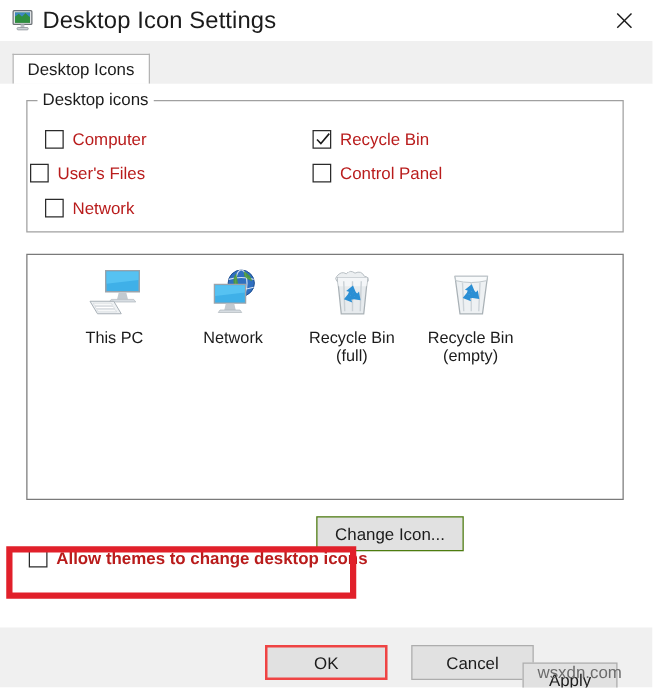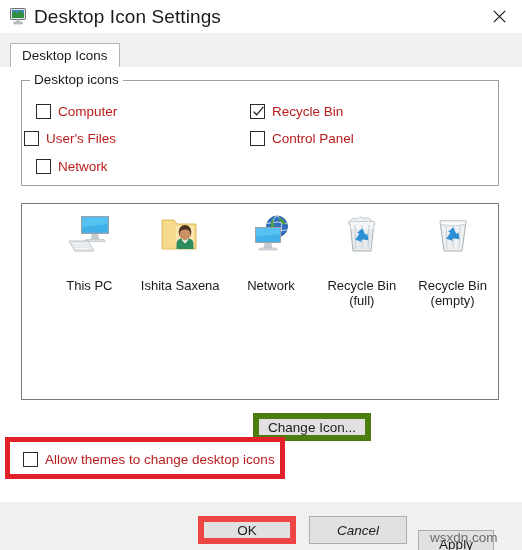--- a/index.html
+++ b/index.html
@@ -164,52 +164,53 @@
     align-items: center;
     cursor: default;
   }
   .icon-art {
     width: 48px; height: 48px;
     display: flex;
     align-items: center;
     justify-content: center;
   }
   .icon-label {
-    margin-top: 20px;
+    margin-top: 4px;
     font-size: 13px;
     color: #1b1b1b;
     text-align: center;
     line-height: 15px;
     white-space: pre-line;
   }
 
   
   .gbtn {
     position: absolute;
     background: #e1e1e1;
-    border: 6px solid #4d7c0f;
+    border: 1px solid #4d7c0f;
     box-sizing: border-box;
     display: flex;
     align-items: center;
     justify-content: center;
     font-size: 13.5px;
     color: #1b1b1b;
     white-space: nowrap;
     cursor: default;
   }
   #btn-change-icon { left: 253px; top: 346px; width: 118px; height: 28px; }
   #btn-restore-default { left: 382px; top: 346px; width: 118px; height: 28px; }
 
   
   #allow-themes-row {
     position: absolute;
-    left: 23px; top: 385px;
+    left: 23px; top: 372px;
     display: flex;
     align-items: flex-end;
     cursor: default;
+    font-weight: bold;
   }
 
   
   #red-highlight {
     position: absolute;
     left: 5px; top: 437px;
     width: 280px; height: 42px;
     border: 5px solid #e1202a;
     box-sizing: border-box;
     pointer-events: none;
@@ -229,24 +230,24 @@
     box-sizing: border-box;
     display: flex;
     align-items: center;
     justify-content: center;
     font-size: 13.5px;
     color: #1b1b1b;
     white-space: nowrap;
     cursor: default;
   }
   #btn-ok {
-    left: 198px; top: 14px; width: 98px; height: 28px;
-    border: 6px solid #ef4444;
-  }
-  #btn-cancel { left: 309px; top: 14px; width: 98px; height: 28px; font-style: italic; }
+    left: 212px; top: 14px; width: 98px; height: 28px;
+    border: 2px solid #ef4444;
+  }
+  #btn-cancel { left: 329px; top: 14px; width: 98px; height: 28px; }
   #btn-apply  { left: 418px; top: 28px; width: 76px; height: 28px; }
 
   
   #watermark {
     position: absolute;
     left: 430px; top: 530px;
     font-size: 13.5px;
     color: #6b6b6b;
     white-space: nowrap;
     pointer-events: none;
@@ -337,37 +338,20 @@
                 <path d="M3 28 L22 28 L28 38 L9 38 Z" fill="#eef1f3" stroke="#a8b0b7" stroke-width="0.8"></path>
                 <path d="M5.6 29.6 L20 29.6 L21 31.2 L6.6 31.2 Z" fill="#ffffff" stroke="#c2c9ce" stroke-width="0.4"></path>
                 <path d="M7 32.2 L21.6 32.2 L22.6 33.8 L8 33.8 Z" fill="#ffffff" stroke="#c2c9ce" stroke-width="0.4"></path>
                 <path d="M8.4 34.8 L23.2 34.8 L24.2 36.4 L9.4 36.4 Z" fill="#ffffff" stroke="#c2c9ce" stroke-width="0.4"></path>
               </g>
             </svg>
           </div>
           <div class="icon-label">This PC</div>
         </div>
 
-        <div class="icon-cell">
-          <div class="icon-art">
-            <svg width="44" height="42" viewBox="0 0 44 42">
-              <path d="M4 7 L16 7 L19 11 L38 11 L38 36 L4 36 Z" fill="#f7d98a" stroke="#d8b052" stroke-width="0.9"></path>
-              <path d="M6 13 L36 13 L36 34 L6 34 Z" fill="#fbe7ae"></path>
-              <g>
-                <ellipse cx="27" cy="19" rx="6.4" ry="7" fill="#6b4a2c"></ellipse>
-                <ellipse cx="27" cy="21.5" rx="5.2" ry="6" fill="#c98f63"></ellipse>
-                <path d="M21.2 18.4 Q22 12.6 27 12.6 Q32 12.6 32.8 18.4 Q30 16.3 27 16.5 Q24 16.6 21.2 18.4 Z" fill="#4a3120"></path>
-                <path d="M18.5 36 L18.5 31 Q18.5 26.6 23 25.6 L27 29 L31 25.6 Q35.5 26.6 35.5 31 L35.5 36 Z" fill="#2e8b5f"></path>
-                <path d="M24.2 25.4 L27 28.6 L29.8 25.4 L29.8 27.6 L27 30.4 L24.2 27.6 Z" fill="#f3f5f2"></path>
-              </g>
-              <path d="M4 13 L18 13 L18 36 L4 36 Z" fill="#f2cf78" opacity="0.55"></path>
-            </svg>
-          </div>
-          <div class="icon-label">Ishita Saxena</div>
-        </div>
 
         <div class="icon-cell">
           <div class="icon-art">
             <svg width="44" height="42" viewBox="0 0 44 42">
               <g>
                 <circle cx="28" cy="13.5" r="10.5" fill="#2f6fc0"></circle>
                 <path d="M28 3 A10.5 10.5 0 0 1 38.5 13.5 A10.5 10.5 0 0 1 28 24 A10.5 10.5 0 0 1 17.5 13.5 A10.5 10.5 0 0 1 28 3 Z" fill="none" stroke="#1d4f91" stroke-width="0.8"></path>
                 <path d="M18 10.5 Q28 7.5 38 10.5" stroke="#ffffff" stroke-width="0.9" fill="none" opacity="0.8"></path>
                 <path d="M18 16.8 Q28 19.8 38 16.8" stroke="#ffffff" stroke-width="0.9" fill="none" opacity="0.8"></path>
                 <ellipse cx="28" cy="13.5" rx="4.6" ry="10.5" fill="none" stroke="#ffffff" stroke-width="0.9" opacity="0.8"></ellipse>

